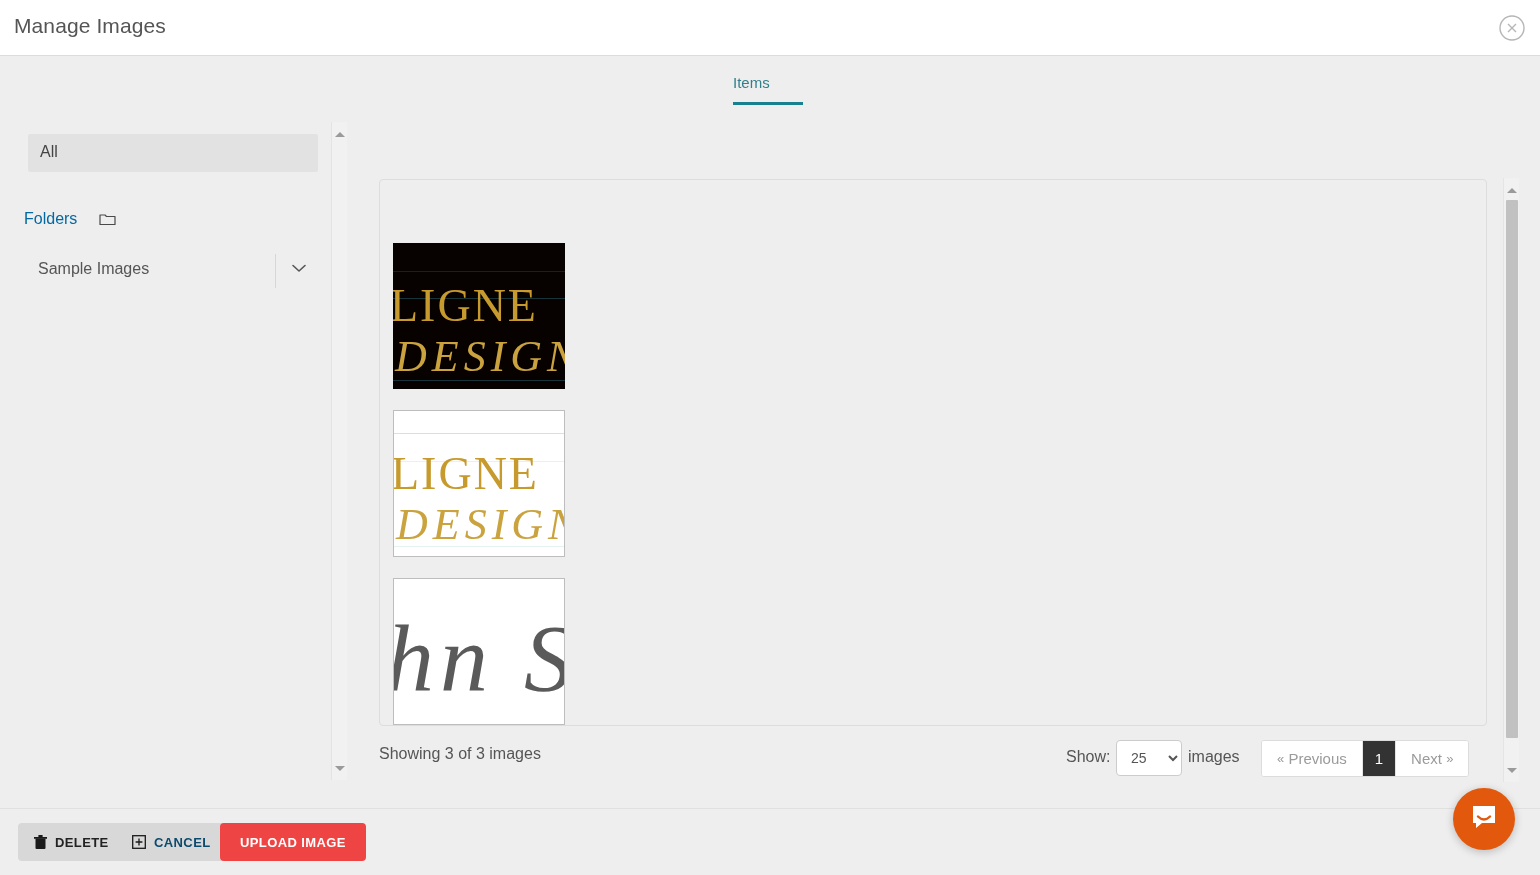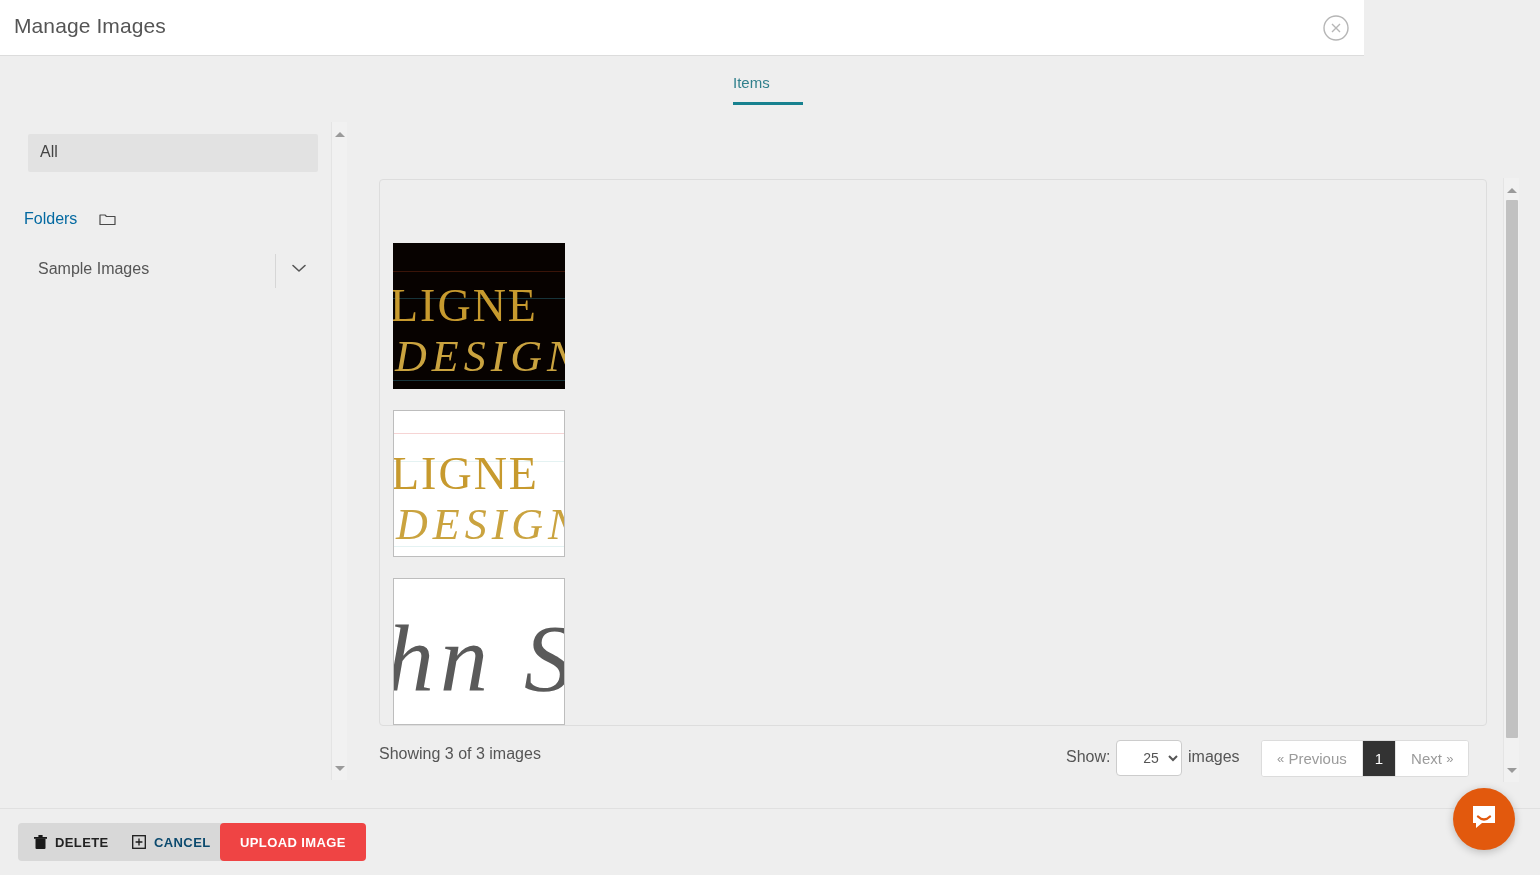--- a/index.html
+++ b/index.html
@@ -6,21 +6,21 @@
   html, body {
     width: 1540px; height: 875px;
     background: #eeeeee;
     font-family: "Liberation Sans", sans-serif;
     overflow: hidden;
   }
 
   
   .modal-header {
     position: absolute; top: 0; left: 0;
-    width: 1364px; height: 56px;
+    width: 1540px; height: 56px;
     background: #ffffff;
     border-bottom: 1px solid #dcdcdc;
   }
   .modal-title {
     position: absolute; left: 14px; top: 14px;
     font-size: 21px; color: #555555; font-weight: 400;
     letter-spacing: .1px;
   }
   .close-btn {
     position: absolute; right: 14px; top: 14px;
@@ -205,23 +205,22 @@
     position: absolute; left: 1066px; top: 748px;
     font-size: 16px; color: #555555;
   }
   .show-select {
     position: absolute; left: 1116px; top: 740px;
     width: 66px; height: 36px;
     border: 1px solid #cccccc; border-radius: 4px;
     background: #ffffff;
     font-family: "Liberation Sans", sans-serif;
     font-size: 14px; color: #555555;
-    padding-left: 16px;
-    cursor: pointer;
-    text-align: center;
+    padding-left: 10px;
+    cursor: pointer;
   }
   .images-label {
     position: absolute; left: 1188px; top: 748px;
     font-size: 16px; color: #555555;
   }
   .pager {
     position: absolute; left: 1261px; top: 740px;
     height: 37px; display: flex;
     border: 1px solid #dcdcdc; border-radius: 3px;
     overflow: hidden; background: #ffffff;

